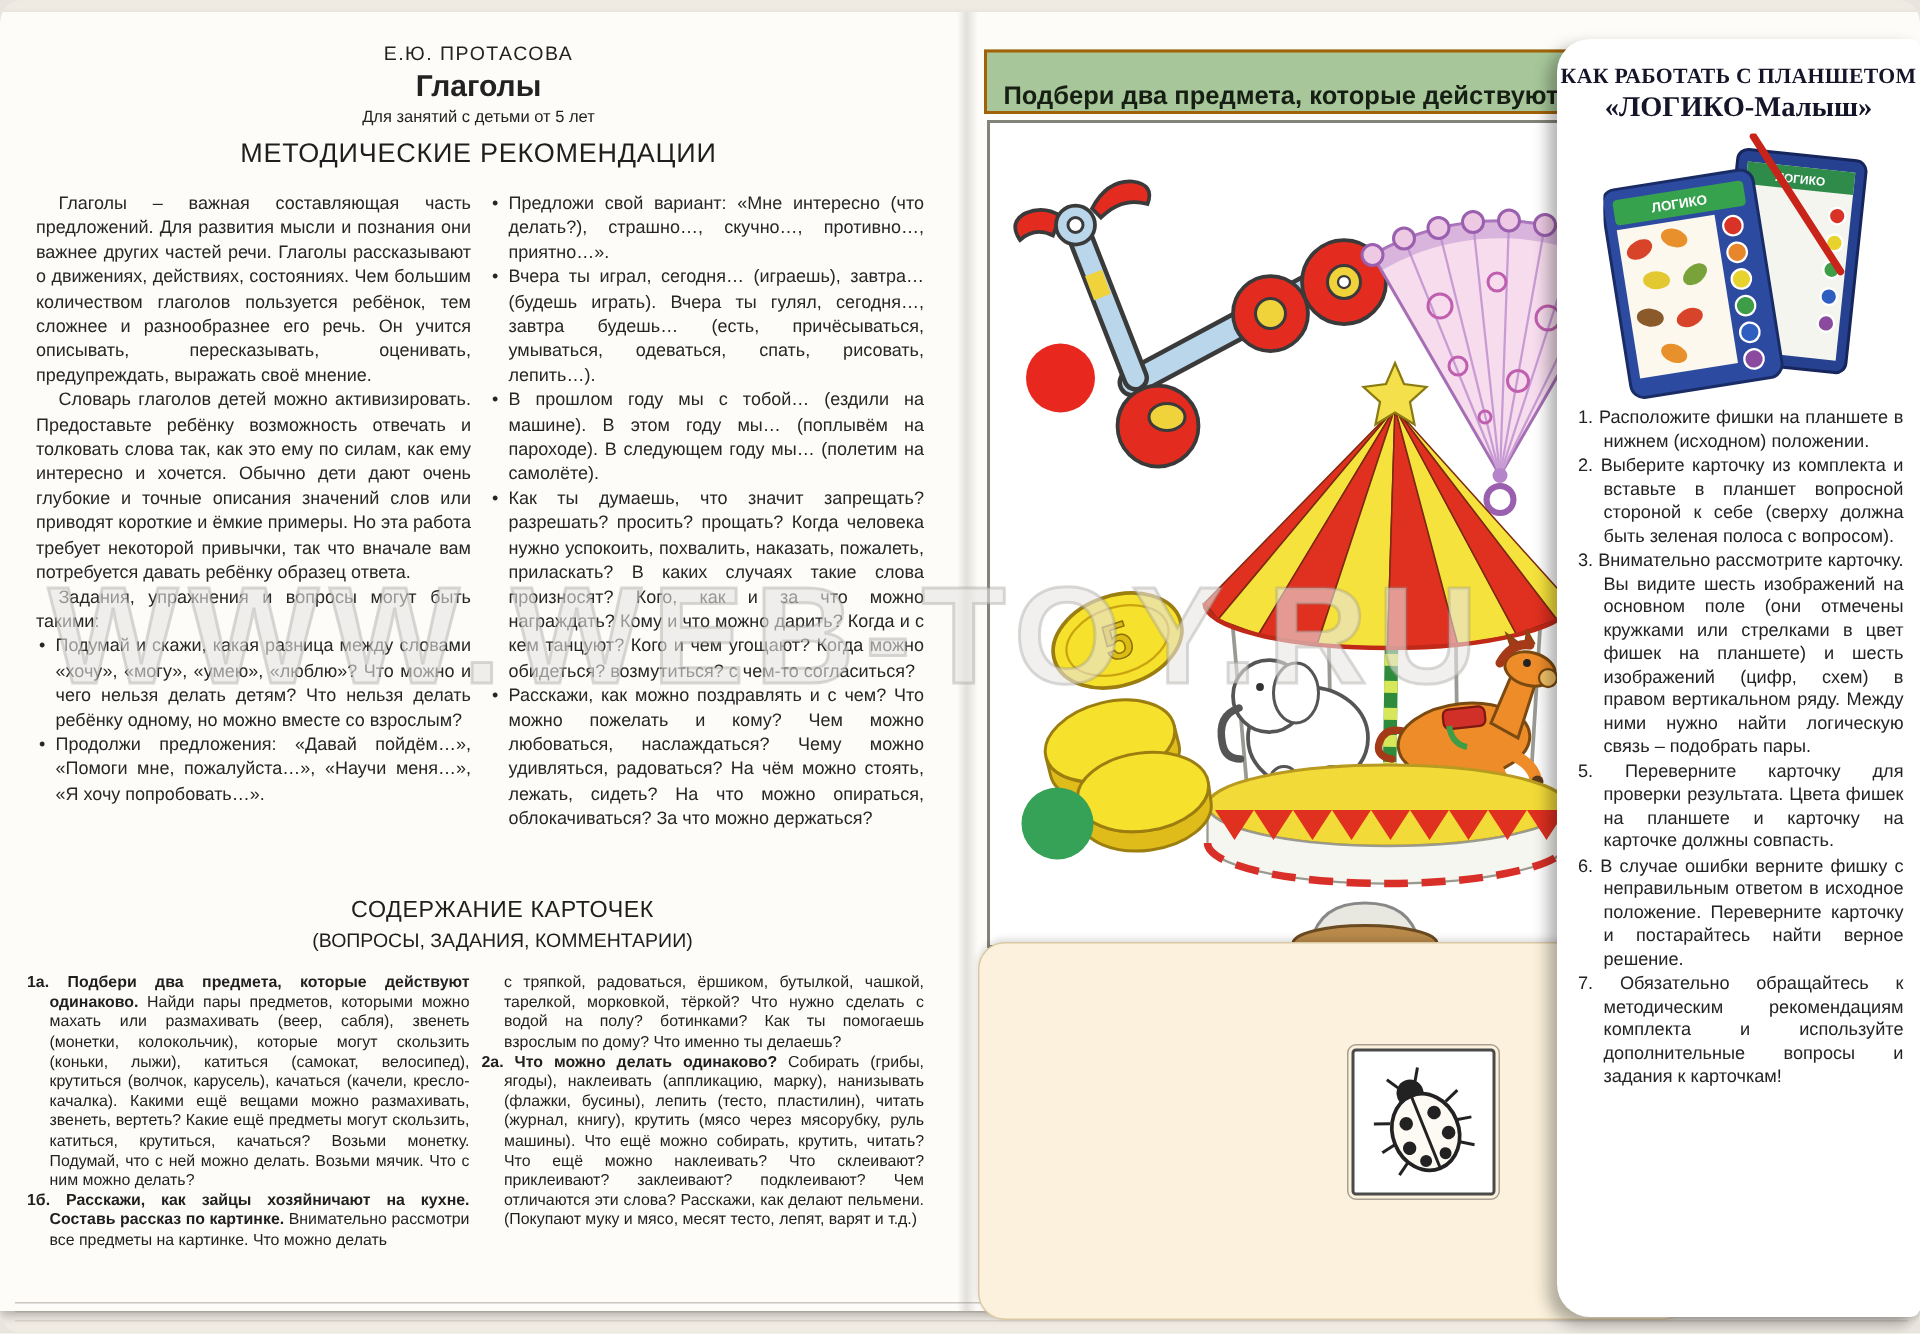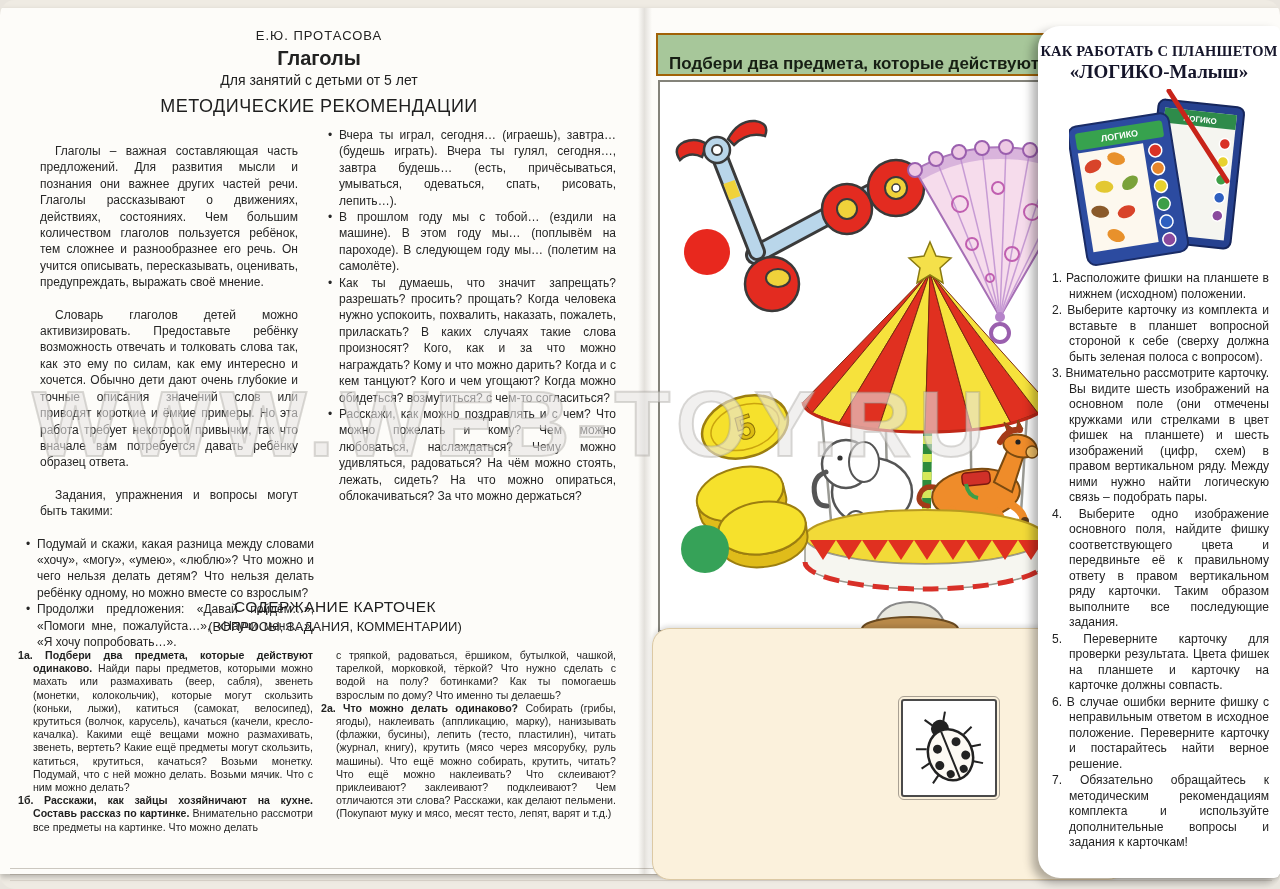--- a/index.html
+++ b/index.html
@@ -10,25 +10,25 @@
         background:linear-gradient(90deg,rgba(0,0,0,0) 0%,rgba(90,80,65,.16) 45%,rgba(0,0,0,0) 100%);}
   .edge1,.edge2,.edge3{position:absolute;left:10px;right:8px;height:1px;z-index:1;}
   .edge1{top:868px;background:rgba(110,100,85,.35);}
   .edge2{top:874px;background:rgba(110,100,85,.25);}
   .edge3{top:880px;background:rgba(110,100,85,.16);}
 
   
   .lp-header{position:absolute;left:22px;top:28px;width:594px;text-align:center;color:#222;z-index:3;}
   .author{font-size:13px;letter-spacing:1px;}
   .book-title{font-size:20px;font-weight:bold;margin-top:4px;}
-  .subtitle{font-size:14px;margin-top:2px;text-align:center;}
+  .subtitle{font-size:11px;margin-top:2px;text-align:center;}
   .mh{font-size:18px;letter-spacing:.5px;margin-top:8px;color:#1e1e1e;}
   .columns{position:absolute;left:24px;top:127px;width:592px;display:flex;gap:12px;z-index:3;}
   .col{width:290px;font-size:12px;line-height:16.4px;text-align:justify;color:#262626;}
-  .para{margin:16px;text-indent:15px;}
+  .para{margin:0;text-indent:15px;}
   .bullet{position:relative;padding-left:13px;margin:0;}
   .bullet::before{content:"\2022";position:absolute;left:2px;top:0;}
   .s2h{position:absolute;left:38px;top:598px;width:594px;text-align:center;color:#1e1e1e;z-index:3;}
   .s2a{font-size:15.5px;letter-spacing:.4px;}
   .s2b{font-size:13px;margin-top:3px;}
   .cards{position:absolute;left:18px;top:649px;width:600px;display:flex;gap:8px;z-index:3;
          font-size:10.6px;line-height:13.2px;text-align:justify;color:#1f1f1f;}
   .ccol{width:295px;}
   .ci{padding-left:15px;text-indent:-15px;}
   .ci.cont{padding-left:15px;text-indent:0;}
@@ -83,20 +83,21 @@
 
   <div class="columns">
     <div class="col">
       <p class="para">Глаголы – важная составляющая часть предложений. Для развития мысли и познания они важнее других частей речи. Глаголы рассказывают о движениях, действиях, состояниях. Чем большим количеством глаголов пользуется ребёнок, тем сложнее и разнообразнее его речь. Он учится описывать, пересказывать, оценивать, предупреждать, выражать своё мнение.</p>
       <p class="para">Словарь глаголов детей можно активизировать. Предоставьте ребёнку возможность отвечать и толковать слова так, как это ему по силам, как ему интересно и хочется. Обычно дети дают очень глубокие и точные описания значений слов или приводят короткие и ёмкие примеры. Но эта работа требует некоторой привычки, так что вначале вам потребуется давать ребёнку образец ответа.</p>
       <p class="para">Задания, упражнения и вопросы могут быть такими:</p>
       <div class="bullet">Подумай и скажи, какая разница между словами «хочу», «могу», «умею», «люблю»? Что можно и чего нельзя делать детям? Что нельзя делать ребёнку одному, но можно вместе со взрослым?</div>
       <div class="bullet">Продолжи предложения: «Давай пойдём…», «Помоги мне, пожалуйста…», «Научи меня…», «Я хочу попробовать…».</div>
     </div>
     <div class="col">
+      <div class="bullet">Предложи свой вариант: «Мне интересно (что делать?), страшно…, скучно…, противно…, приятно…».</div>
       <div class="bullet">Вчера ты играл, сегодня… (играешь), завтра… (будешь играть). Вчера ты гулял, сегодня…, завтра будешь… (есть, причёсываться, умываться, одеваться, спать, рисовать, лепить…).</div>
       <div class="bullet">В прошлом году мы с тобой… (ездили на машине). В этом году мы… (поплывём на пароходе). В следующем году мы… (полетим на самолёте).</div>
       <div class="bullet">Как ты думаешь, что значит запрещать? разрешать? просить? прощать? Когда человека нужно успокоить, похвалить, наказать, пожалеть, приласкать? В каких случаях такие слова произносят? Кого, как и за что можно награждать? Кому и что можно дарить? Когда и с кем танцуют? Кого и чем угощают? Когда можно обидеться? возмутиться? с чем-то согласиться?</div>
       <div class="bullet">Расскажи, как можно поздравлять и с чем? Что можно пожелать и кому? Чем можно любоваться, наслаждаться? Чему можно удивляться, радоваться? На чём можно стоять, лежать, сидеть? На что можно опираться, облокачиваться? За что можно держаться?</div>
     </div>
   </div>
 
   <div class="s2h">
     <div class="s2a">СОДЕРЖАНИЕ КАРТОЧЕК</div>
     <div class="s2b">(ВОПРОСЫ, ЗАДАНИЯ, КОММЕНТАРИИ)</div>
@@ -352,21 +353,20 @@
           <circle cx="92" cy="138" r="6.5" fill="#2e5fc0"></circle>
             <circle cx="92" cy="156" r="6.5" fill="#8a4a9e"></circle>
         </g>
       </g>
     </svg>
 
     <div class="steps">
       <div class="step"><span>1.</span> <span>Расположите фишки на планшете в нижнем (исходном) положении.</span></div>
       <div class="step"><span>2.</span> <span>Выберите карточку из комплекта и вставьте в планшет вопросной стороной к себе (сверху должна быть зеленая полоса с вопросом).</span></div>
       <div class="step"><span>3.</span> <span>Внимательно рассмотрите карточку. Вы видите шесть изображений на основном поле (они отмечены кружками или стрелками в цвет фишек на планшете) и шесть изображений (цифр, схем) в правом вертикальном ряду. Между ними нужно найти логическую связь – подобрать пары.</span></div>
-      <div class="step"><span>4.</span> <span>Выберите одно изображение основного поля, найдите фишку соответствующего цвета и передвиньте её к правильному ответу в правом вертикальном ряду карточки. Таким образом выполните все последующие задания.</span></div>
       <div class="step"><span>5.</span> <span>Переверните карточку для проверки результата. Цвета фишек на планшете и карточку на карточке должны совпасть.</span></div>
       <div class="step"><span>6.</span> <span>В случае ошибки верните фишку с неправильным ответом в исходное положение. Переверните карточку и постарайтесь найти верное решение.</span></div>
       <div class="step"><span>7.</span> <span>Обязательно обращайтесь к методическим рекомендациям комплекта и используйте дополнительные вопросы и задания к карточкам!</span></div>
     </div>
   </div>
 
   <div class="wm">WWW.WEB-TOY.RU</div>
 </div>
 
 </body></html>

